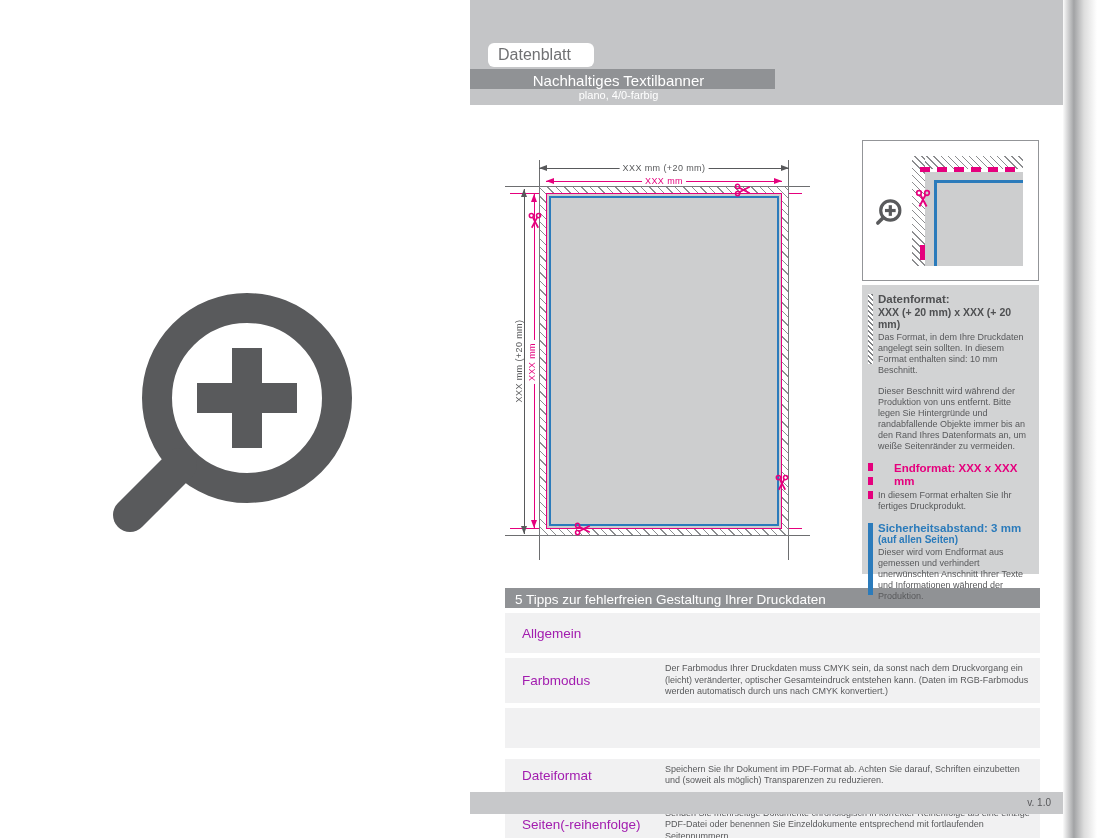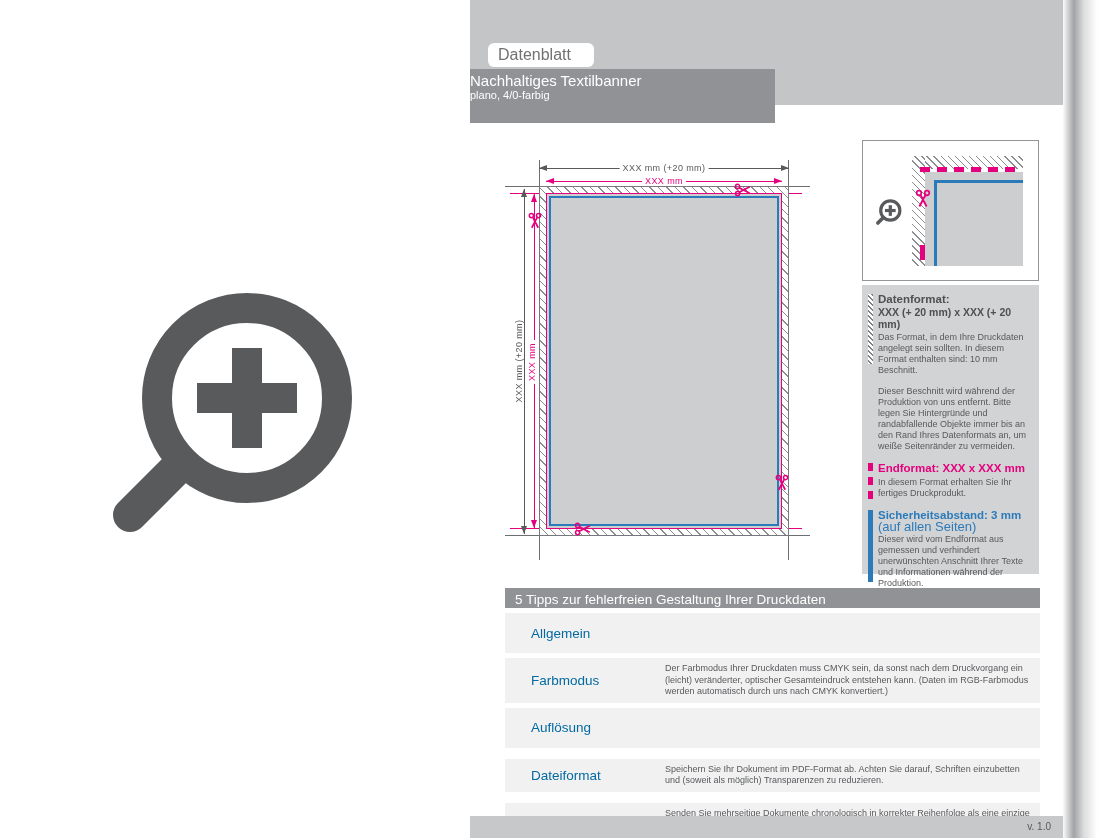--- a/index.html
+++ b/index.html
@@ -12,22 +12,22 @@
   #big-zoom { left:105px; top:290px; width:250px; height:253px; }
 
   
   #page { left:470px; top:0; width:593px; height:838px; background:#fff; }
   #page-edge { left:1063px; top:0; width:34px; height:838px;
     background:linear-gradient(to right,#fbfbfb 0%,#a2a3a5 32%,#dddddd 62%,#ffffff 100%); }
 
   #top-band { left:0; top:0; width:593px; height:105px; background:#c4c5c7; }
   #datenblatt-box { left:18px; top:43px; width:106px; height:24px; background:#ffffff;
     color:#707173; font-size:16px; line-height:24px; padding-left:10px;border-radius:6px; }
-  #title-bar { left:0; top:69px; width:305px; height:54px; background:#909295;
-    color:#fff; text-align:left; padding:3px 8px 0 0; }
+  #title-bar { left:0; top:69px; width:305px; height:20px; background:#909295;
+    color:#fff; text-align:center; padding:3px 8px 0 0; }
   #title-bar .t1 { display:block; font-size:15px; line-height:17px; }
   #title-bar .t2 { display:block; font-size:11px; line-height:13px; }
 
   
   .ext-g { background:#6d6e70; }
   .ext-m { background:#e5007d; }
   .hline { height:1px; }
   .vline { width:1px; }
 
   .dim { position:absolute; color:#58595b; }
@@ -76,38 +76,38 @@
     padding:8px 8px 8px 16px; z-index:4; font-size:9px; line-height:11px; }
   .blk { position:relative; margin-bottom:10px; }
   .blk .bar { position:absolute; left:-10px; top:1px; width:5px; }
   .bar-hatch { height:70px;
     background:repeating-linear-gradient(45deg, #fff 0 2px, #808285 2px 3.5px); }
   .bar-dash { height:38px;
     background:repeating-linear-gradient(180deg, #e5007d 0 8px, rgba(0,0,0,0) 8px 14px); }
   .bar-blue { height:72px; background:#2b7bbb; }
   .blk h3 { font-size:11.5px; line-height:13px; color:#4f5052; }
   .blk .fmt { font-size:10.5px; font-weight:bold; line-height:12px; color:#4f5052; }
-  .blk.endf h3 { color:#e5007d; }
+  .blk.endf h3 { color:#e5007d;margin-left:16px; }
   .blk.safe h3 { color:#2b7bbb; }
-  .blk.safe .sub { color:#2b7bbb; font-size:13px; line-height:10px; }
+  .blk.safe .sub { color:#2b7bbb; font-size:10px; line-height:10px;font-weight:bold; }
   .blk p { margin-top:2px; }
 
   
   #tips { left:35px; top:588px; width:535px; }
   #tips-header { height:20px; background:#909295; color:#fff; font-size:13.5px;
     line-height:24px; padding-left:10px; }
   .tip-row { display:flex; background:#f1f1f2; margin-top:5px; }
-  .tip-row .lbl { width:152px; flex:none; font-size:13.5px; color:#0369a1;
-    display:flex; align-items:center; padding-left:26px; }
+  .tip-row .lbl { width:152px; flex:none; font-size:13.5px; color:#a21caf;
+    display:flex; align-items:center; padding-left:17px; }
   .tip-row .txt { flex:1; font-size:9px; line-height:11.5px; color:#58595b;
     padding:5px 10px 5px 8px; display:flex; align-items:center; }
   .r-tall { min-height:40px; }
   .r-short { min-height:26px;margin-top:11px; }
 
-  #bottom-bar { left:0; top:816px; width:593px; height:22px; background:#c7c8ca;
+  #bottom-bar { left:0; top:792px; width:593px; height:22px; background:#c7c8ca;
     color:#58595b; font-size:10px; line-height:22px; text-align:right; padding-right:12px; }
 </style>
 </head>
 <body>
 
 <div id="stage">
 
   <svg width="0" height="0" style="position:absolute">
     <defs>
       <symbol id="sym-zoom" viewBox="0 0 250 253">
@@ -218,21 +218,20 @@
       <div id="tips-header">5 Tipps zur fehlerfreien Gestaltung Ihrer Druckdaten</div>
 
       <div class="tip-row r-tall">
         <div class="lbl">Allgemein</div>
       </div>
       <div class="tip-row r-tall">
         <div class="lbl">Farbmodus</div>
         <div class="txt">Der Farbmodus Ihrer Druckdaten muss CMYK sein, da sonst nach dem Druckvorgang ein (leicht) veränderter, optischer Gesamteindruck entstehen kann. (Daten im RGB-Farbmodus werden automatisch durch uns nach CMYK konvertiert.)</div>
       </div>
       <div class="tip-row r-tall">
-        <div class="lbl">Auflösung</div>
       </div>
       <div class="tip-row r-short">
         <div class="lbl">Dateiformat</div>
         <div class="txt">Speichern Sie Ihr Dokument im PDF-Format ab. Achten Sie darauf, Schriften einzubetten und (soweit als möglich) Transparenzen zu reduzieren.</div>
       </div>
       <div class="tip-row r-short">
         <div class="lbl">Seiten(-reihenfolge)</div>
         <div class="txt">Senden Sie mehrseitige Dokumente chronologisch in korrekter Reihenfolge als eine einzige PDF-Datei oder benennen Sie Einzeldokumente entsprechend mit fortlaufenden Seitennummern.</div>
       </div>
     </div>

